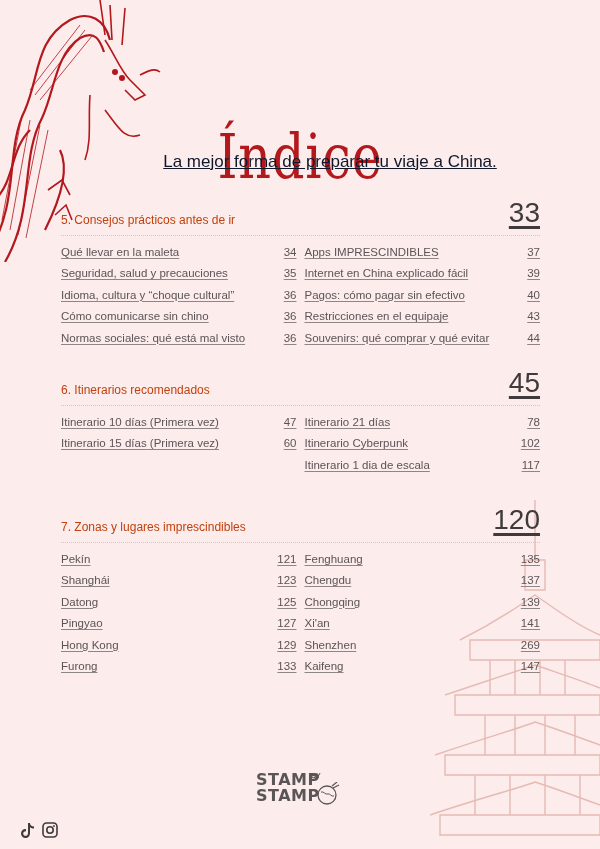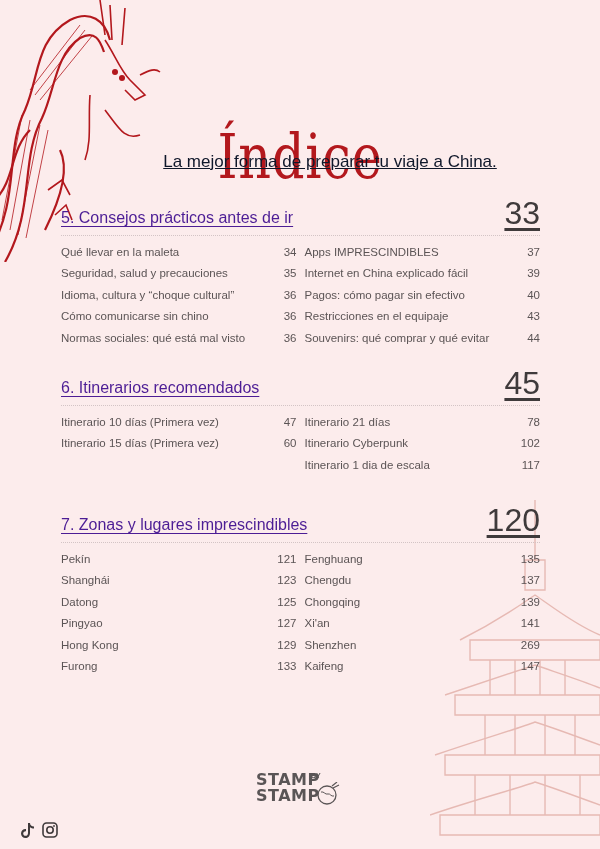--- a/index.html
+++ b/index.html
@@ -30,37 +30,37 @@
     font-size: 17px; color: #0f172a; text-decoration: underline;
   }
 
   .section { position: absolute; left: 61px; width: 479px; }
   .sec-head {
     position: relative; height: 42px;
     border-bottom: 1px dotted #d3c4c5;
   }
   .sec-title {
     position: absolute; left: 0; bottom: 8px;
-    font-size: 16px; color: #4c1d95;
-    text-decoration: underline; text-underline-offset: 3px;
+    font-size: 12px; color: #c2410c;
+    text-underline-offset: 3px;
   }
   .sec-page {
     position: absolute; right: 0; bottom: 6px;
-    font-size: 32px; color: #3f3a3b; line-height: 32px;
+    font-size: 28px; color: #3f3a3b; line-height: 32px;
     text-decoration: underline; text-decoration-thickness: 3px; text-underline-offset: 4px;
   }
   .cols { display: flex; margin-top: 10px; }
   .col { width: 50%; }
   .col.left { padding-right: 4px; }
   .col.right { padding-left: 4px; }
   .row {
     display: flex; justify-content: space-between; align-items: baseline;
     height: 21.4px; font-size: 11.5px; color: #5b5455;
   }
-  .row span { text-underline-offset: 2px; text-decoration-color: #8d8586; }
+  .row span { text-decoration: underline; text-underline-offset: 2px; text-decoration-color: #8d8586; }
   .row .pg { margin-left: 20px; }
 
   .logo { position: absolute; left: 256px; top: 770px; width: 90px; height: 44px; }
   .logo-text {
     position: absolute; left: 0; top: 2px;
     font-family: "DejaVu Sans", sans-serif; font-weight: bold;
     font-size: 16px; line-height: 16px; color: #5a5556; letter-spacing: 0.5px;
   }
   .logo-by { position: absolute; left: 55px; top: 2px; font-size: 7px; font-weight: bold; color: #5a5556; }
   .website {

